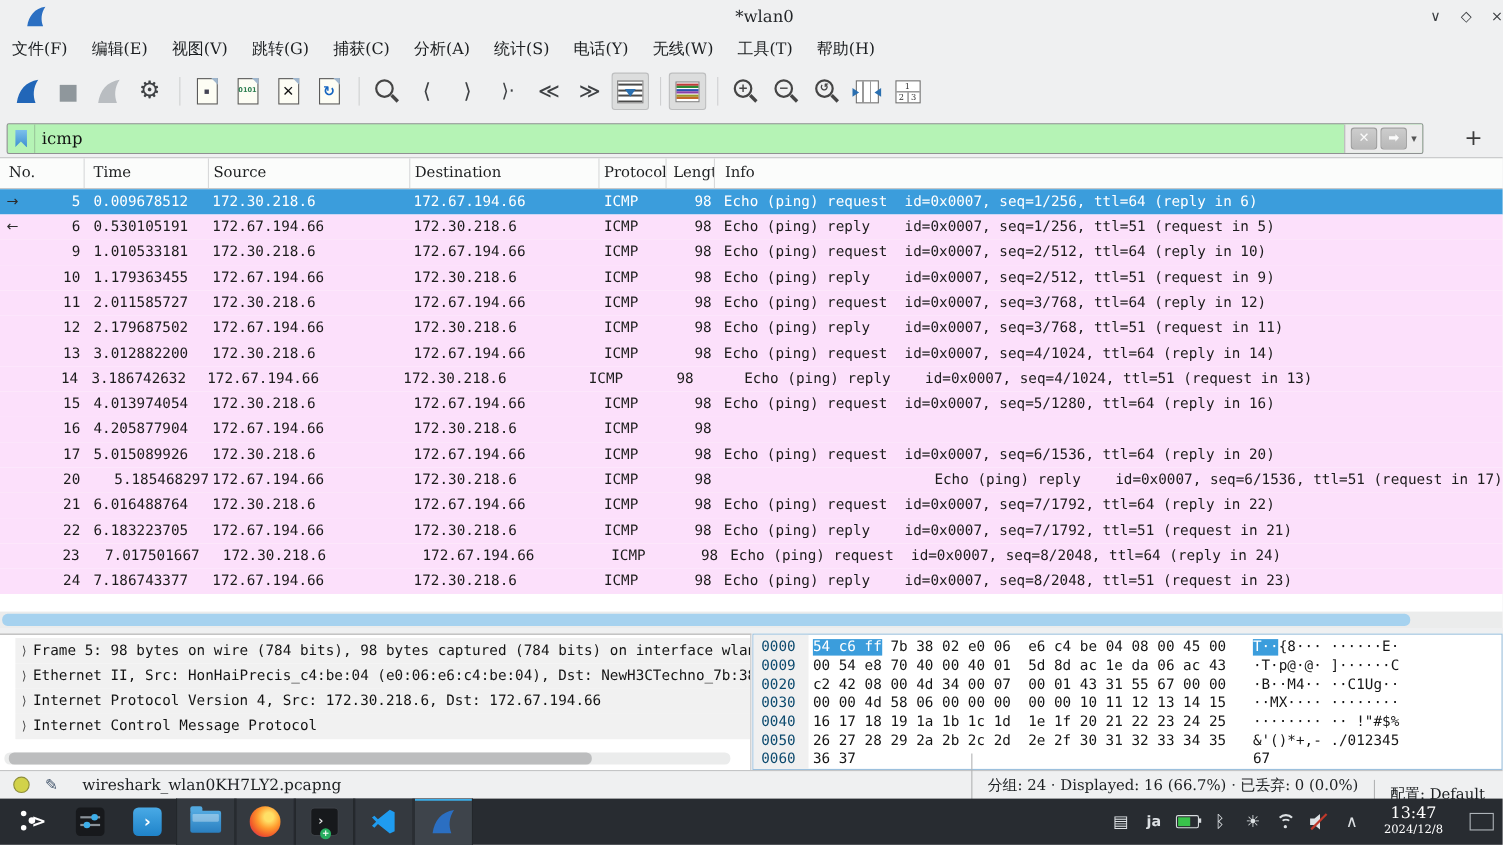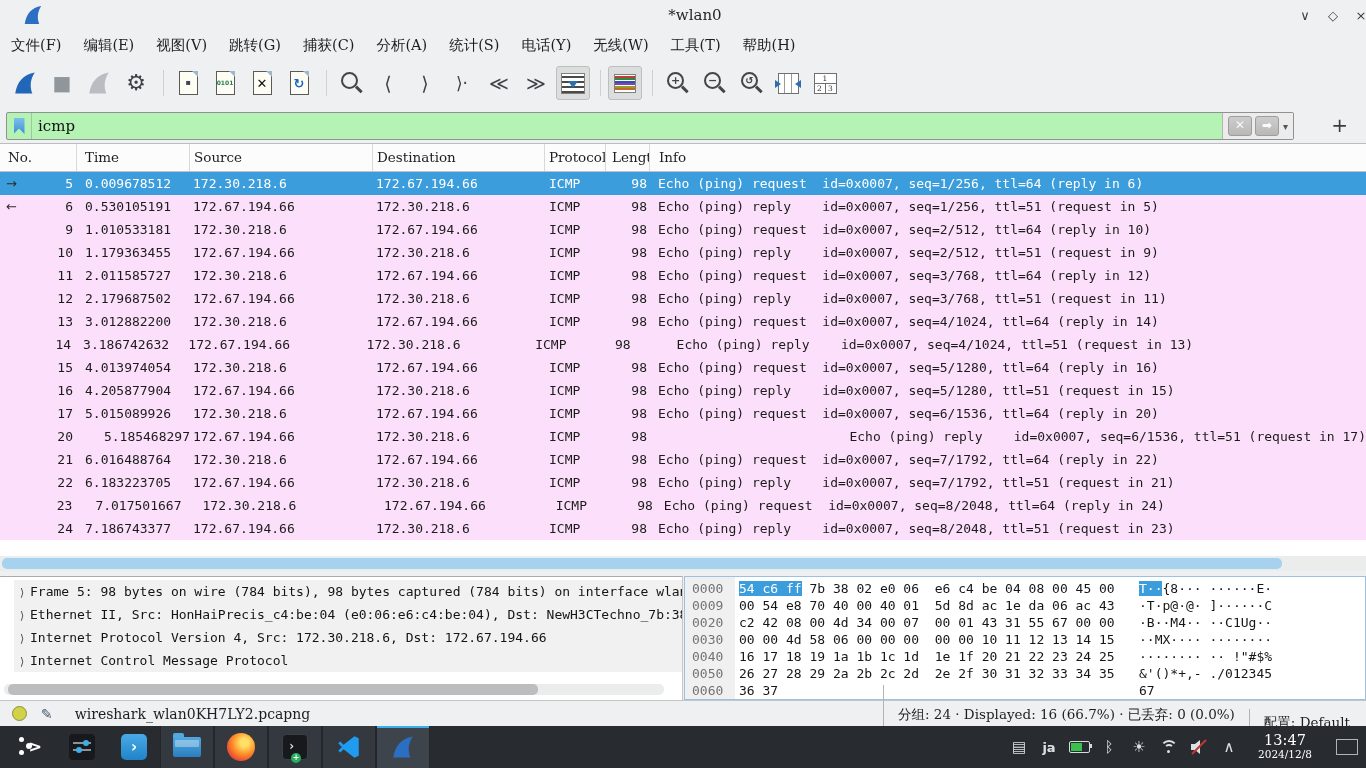--- a/index.html
+++ b/index.html
@@ -90,21 +90,21 @@
         font:13px/23px "DejaVu Sans Mono",monospace;color:#141414;}
   .dexp{display:inline-block;width:16px;text-align:center;color:#4a4a4a;font-size:11px;}
   .dhscroll{position:absolute;left:4px;bottom:5px;width:660px;height:11px;background:#ebecec;border-radius:5px;}
   .tgray{left:4px;top:0;width:530px;height:11px;background:#bcbdbe;}
   
   .hexpane{position:absolute;left:684px;top:576px;width:682px;height:124px;background:#fff;
            border:1px solid #9cc0dd;box-sizing:border-box;overflow:hidden;}
   .hexoffbg{position:absolute;left:0;top:0;bottom:0;width:50px;background:#f0f0f0;}
   .hlines{position:absolute;left:7px;top:3px;}
   .hrow{height:17px;font:13px/17px "DejaVu Sans Mono",monospace;white-space:pre;color:#161616;}
-  .hoff{display:inline-block;width:47px;color:#737373;}
+  .hoff{display:inline-block;width:47px;color:#0c4a6e;}
   .hhex{display:inline-block;width:400px;}
   .hl{background:var(--accent);color:#fff;}
   
   .statusbar{position:absolute;left:0;top:700px;width:1366px;height:26px;border-top:1px solid #c4c5c6;
              box-sizing:border-box;display:flex;align-items:center;font-size:13.5px;color:#1b1e20;}
   .expert{width:13px;height:13px;border-radius:50%;background:#d2d24a;border:1px solid #8e8e3a;margin-left:12px;}
   .scomment{margin-left:14px;font-size:14px;color:#46586e;font-family:"DejaVu Sans",sans-serif;}
   .sfile{margin-left:22px;font-size:14px;}
   .sright{margin-left:auto;display:flex;align-items:center;height:100%;}
   .sstats{border-left:1px solid #b2b3b4;padding:16px 14px;line-height:26px;}
@@ -381,21 +381,20 @@
         <span class="pc c-len" style="width: 44px;">98</span>
         <span class="pc c-info" style="width: 716px;">Echo (ping) request  id=0x0007, seq=5/1280, ttl=64 (reply in 16)</span>
       </div>
       <div class="prow">
         <span class="pc c-no" style="width: 77px;">16</span>
         <span class="pc c-time" style="width: 113px;">4.205877904</span>
         <span class="pc c-src" style="width: 183px;">172.67.194.66</span>
         <span class="pc c-dst" style="width: 172px;">172.30.218.6</span>
         <span class="pc c-proto" style="width: 61px;">ICMP</span>
         <span class="pc c-len" style="width: 44px;">98</span>
-        <span class="pc c-info" style="width: 716px;">Echo (ping) reply    id=0x0007, seq=5/1280, ttl=51 (request in 15)</span>
       </div>
       <div class="prow">
         <span class="pc c-no" style="width: 77px;">17</span>
         <span class="pc c-time" style="width: 113px;">5.015089926</span>
         <span class="pc c-src" style="width: 183px;">172.30.218.6</span>
         <span class="pc c-dst" style="width: 172px;">172.67.194.66</span>
         <span class="pc c-proto" style="width: 61px;">ICMP</span>
         <span class="pc c-len" style="width: 44px;">98</span>
         <span class="pc c-info" style="width: 716px;">Echo (ping) request  id=0x0007, seq=6/1536, ttl=64 (reply in 20)</span>
       </div>

